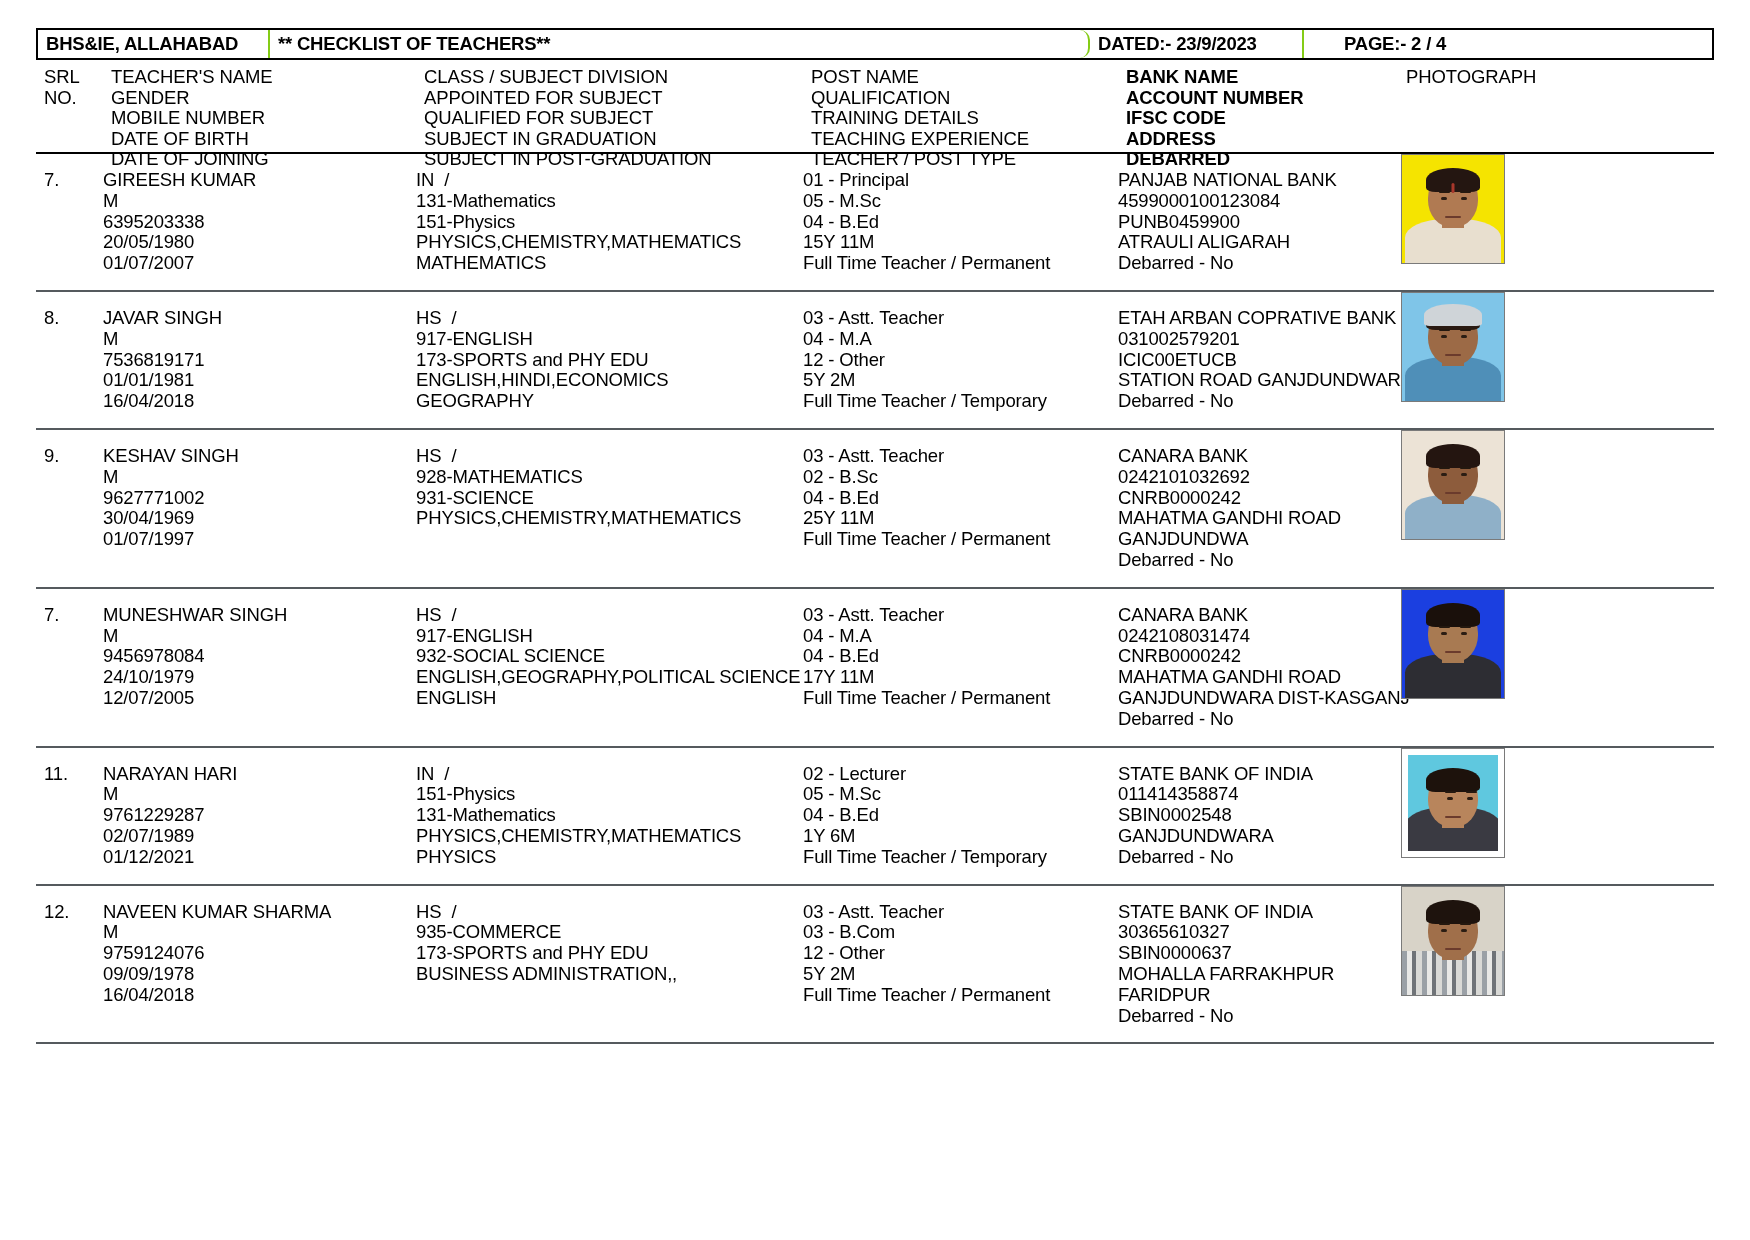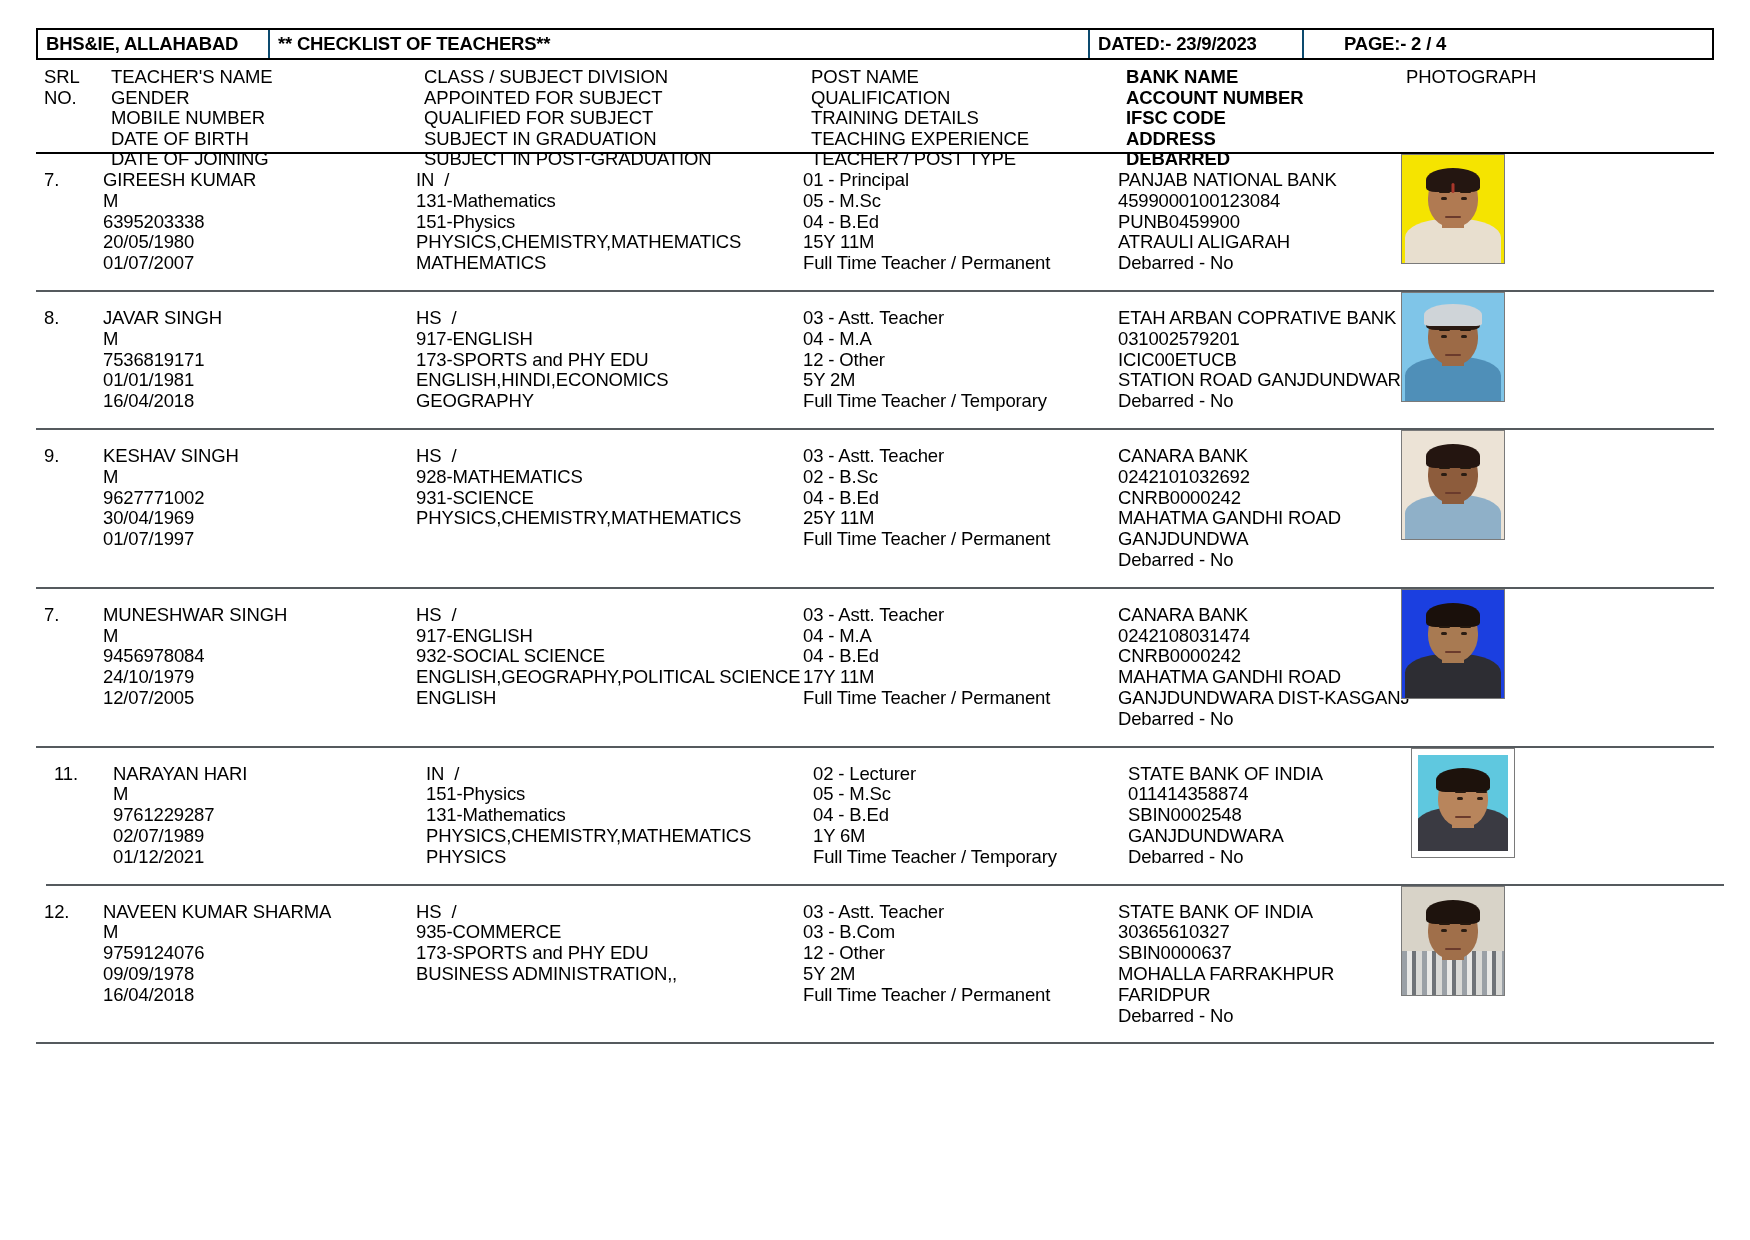--- a/index.html
+++ b/index.html
@@ -35,24 +35,24 @@
   .hdr-cell {
     display: flex;
     align-items: center;
     padding: 0 8px;
     font-size: 18.5px;
     font-weight: bold;
     letter-spacing: -0.2px;
     white-space: nowrap;
     overflow: hidden;
   }
-  .cell-div { border-right: 2px solid #0c4a6e; }
+  .cell-div { border-right: 2px solid #84cc16; }
 
   .h1-a { width: 232px; }
-  .h1-b { width: 820px; }
+  .h1-b { width: 820px; border-radius: 10px; }
   .h1-c { width: 214px; }
   .h1-e { flex: 1; margin-left: 32px; }
 
   .h2-a { width: 526px; }
   .h2-b { flex: 1; }
 
   
   .colhead {
     position: relative;
     width: 1678px;
@@ -316,21 +316,21 @@
 17Y 11M
 Full Time Teacher / Permanent</div>
         <div class="col c-bank">CANARA BANK
 0242108031474
 CNRB0000242
 MAHATMA GANDHI ROAD
 GANJDUNDWARA DIST-KASGANJ
 Debarred - No</div>
         <div class="col c-photo"><div class="photo" style="height: 110px;"><div class="photo-inner"><div class="pbg" style="background: rgb(27, 63, 224);"></div><div class="body-sh" style="width: 96px; height: 44px; background: rgb(45, 45, 51);"></div><div class="neck" style="width: 22px; height: 16px; background: rgb(168, 122, 82); top: 57px;"></div><div class="head" style="width: 50px; height: 58px; background: rgb(168, 122, 82); top: 14px;"></div><div class="hair" style="width: 54px; height: 24px; background: rgb(26, 16, 11); top: 13px;"></div><div class="eyeL" style="top: 42px; left: 39px;"></div><div class="eyeR" style="top: 42px; left: 59px;"></div><div class="brow" style="width: 11px; top: 36px; left: 37px;"></div><div class="brow" style="width: 11px; top: 36px; left: 58px;"></div><div class="mouth" style="width: 16px; top: 61px;"></div></div></div></div>
       </div>
-      <div class="rec" style="min-height: 131px; margin-left: 10px;">
+      <div class="rec" style="min-height: 131px;">
         <div class="col c-srl">11.</div>
         <div class="col c-name">NARAYAN HARI
 M
 9761229287
 02/07/1989
 01/12/2021</div>
         <div class="col c-class">IN  /
 151-Physics
 131-Mathematics
 PHYSICS,CHEMISTRY,MATHEMATICS

